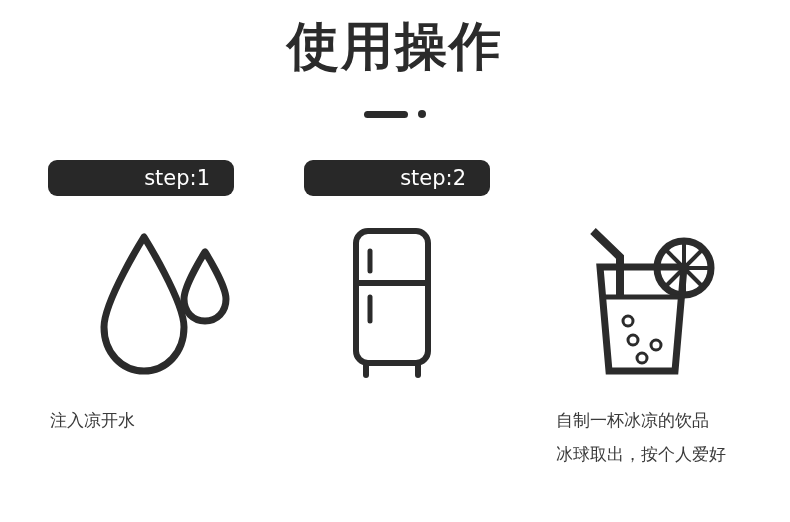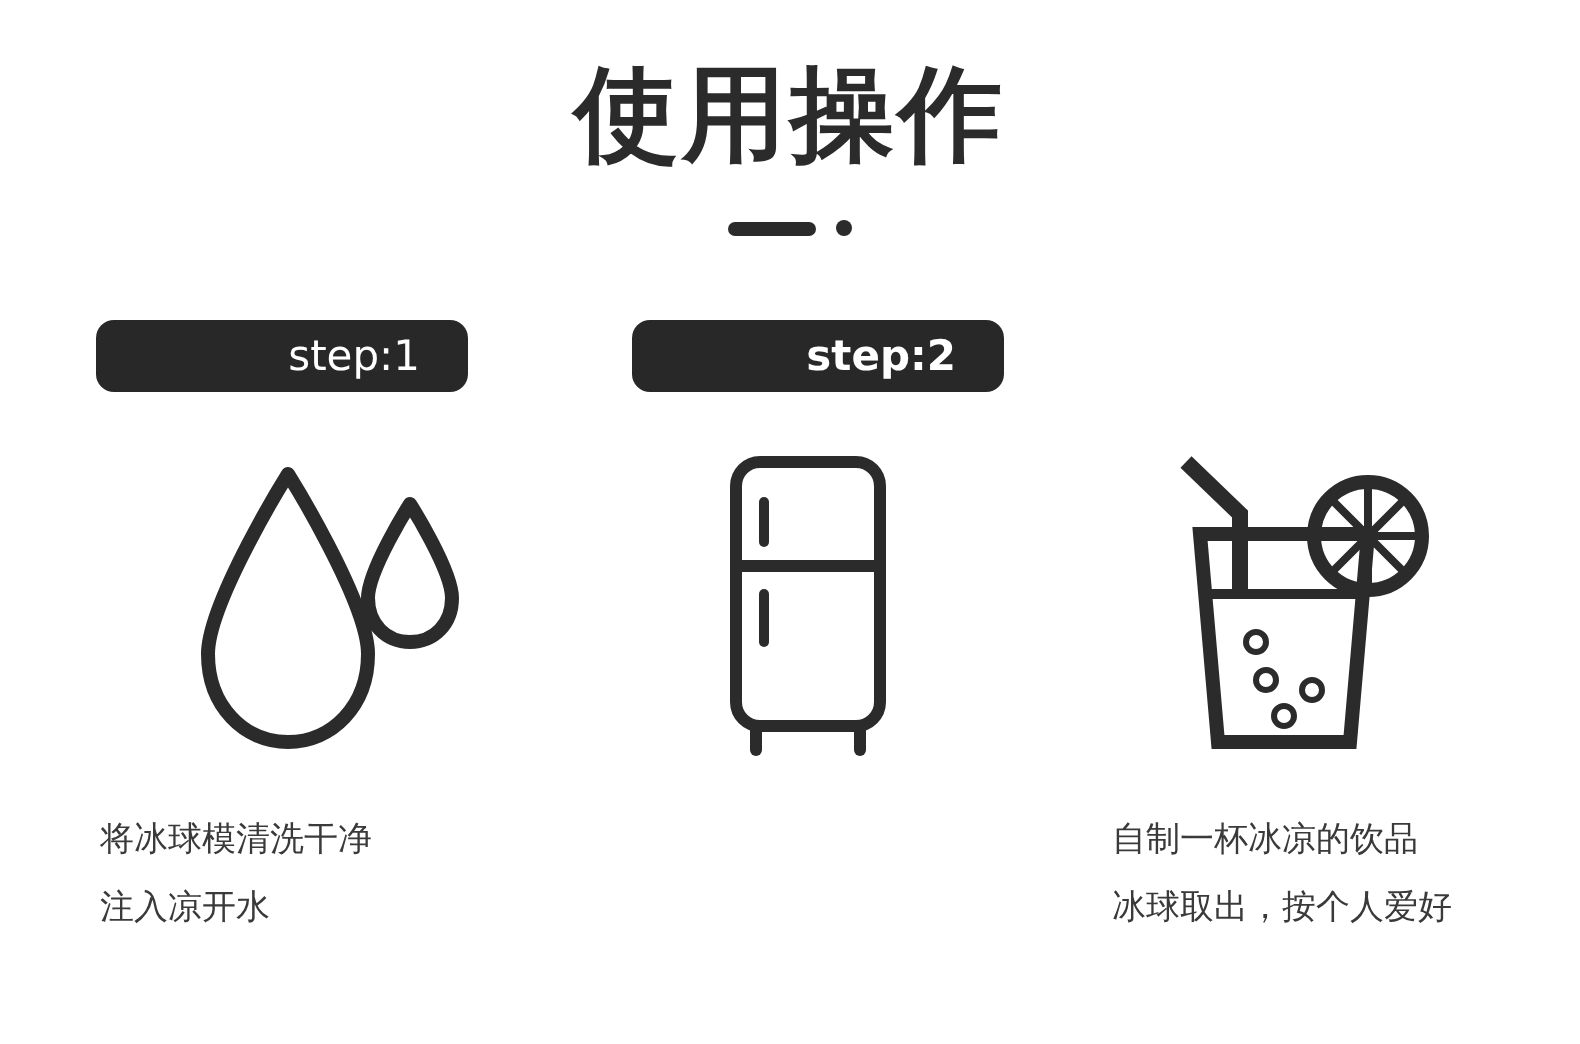--- a/index.html
+++ b/index.html
@@ -19,21 +19,21 @@
   #header {
     position: absolute;
     left: 0;
     top: 0;
     width: 790px;
     height: 140px;
   }
   #page-title {
     position: absolute;
     left: 0;
-    top: 28px;
+    top: 16px;
     width: 790px;
     text-align: center;
     font-size: 52px;
     font-weight: bold;
     color: #2b2b2b;
     letter-spacing: 2px;
     line-height: 60px;
     white-space: nowrap;
   }
   #title-divider {
@@ -61,21 +61,21 @@
   }
 
   
   .step-col {
     position: absolute;
     top: 155px;
     width: 240px;
     height: 340px;
   }
   #step-col-1 { left: 40px; }
-  #step-col-2 { left: 308px; font-weight: bold; }
+  #step-col-2 { left: 296px; }
   #step-col-3 { left: 546px; }
 
   .step-badge {
     position: absolute;
     left: 8px;
     top: 5px;
     width: 186px;
     height: 36px;
     background: #282828;
     border-radius: 9px;
@@ -144,21 +144,20 @@
   <div class="step-icon" id="icon-wrap-1">
     <svg width="140" height="160" viewBox="0 0 140 160" fill="none" xmlns="http://www.w3.org/2000/svg" aria-hidden="true">
 
       <path d="M46 14 C46 14, 6 78, 6 104 C6 130, 24 148, 46 148 C68 148, 86 130, 86 104 C86 78, 46 14, 46 14 Z" stroke="#2b2b2b" stroke-width="7" stroke-linejoin="round" fill="none"></path>
 
       <path d="M107 29 C107 29, 86 62, 86 76 C86 89, 95 98, 107 98 C119 98, 128 89, 128 76 C128 62, 107 29, 107 29 Z" stroke="#2b2b2b" stroke-width="7" stroke-linejoin="round" fill="none"></path>
     </svg>
   </div>
 
   <div class="step-caption">
-    <div class="caption-line">将冰球模清洗干净</div>
     <div class="caption-line">注入凉开水</div>
   </div>
 </div>
 
 <div class="step-col" id="step-col-2">
 
   <div class="step-badge">
     <div class="step-badge-label">step:2</div>
   </div>
 

